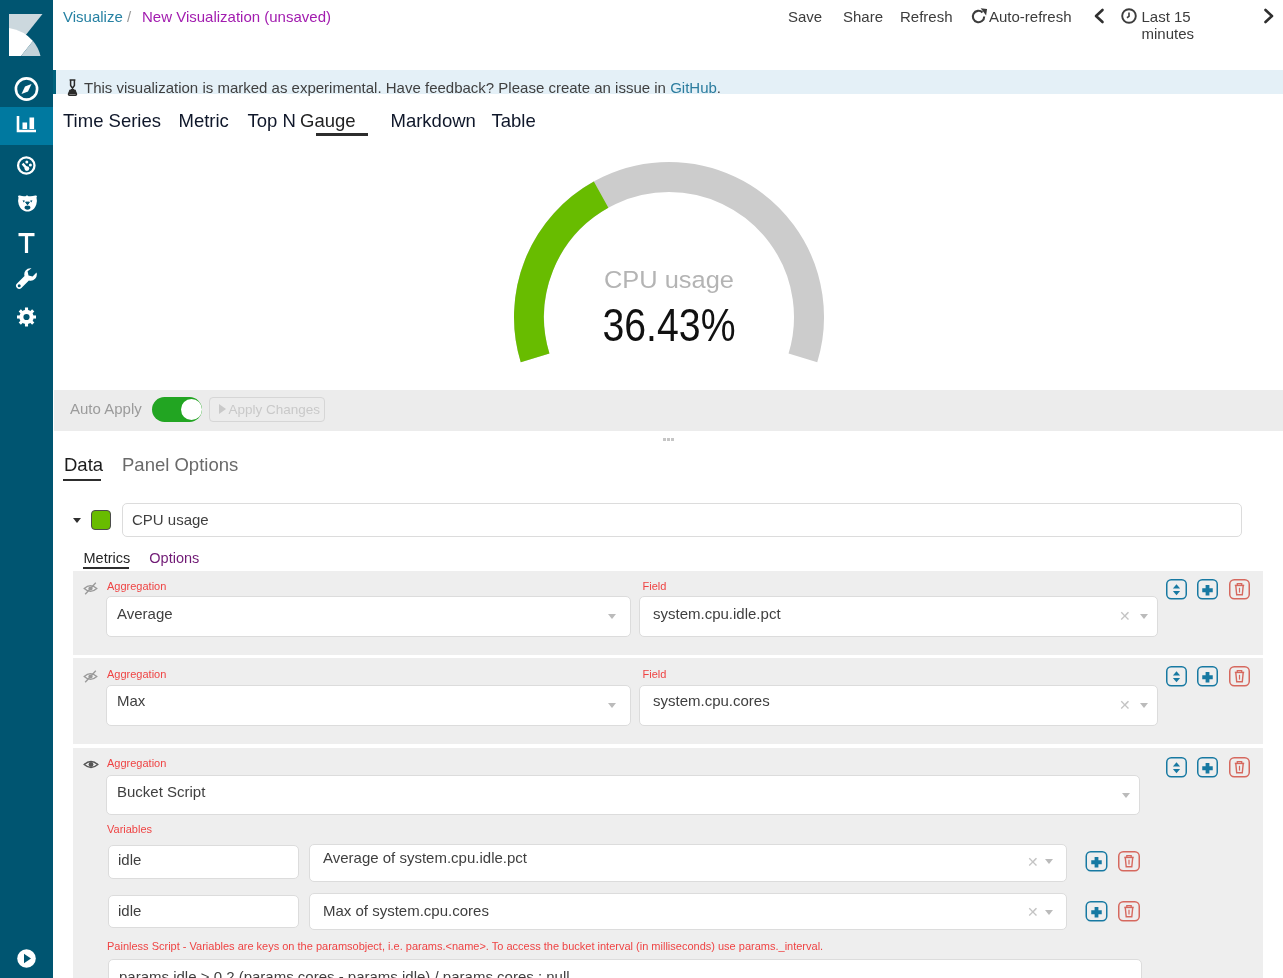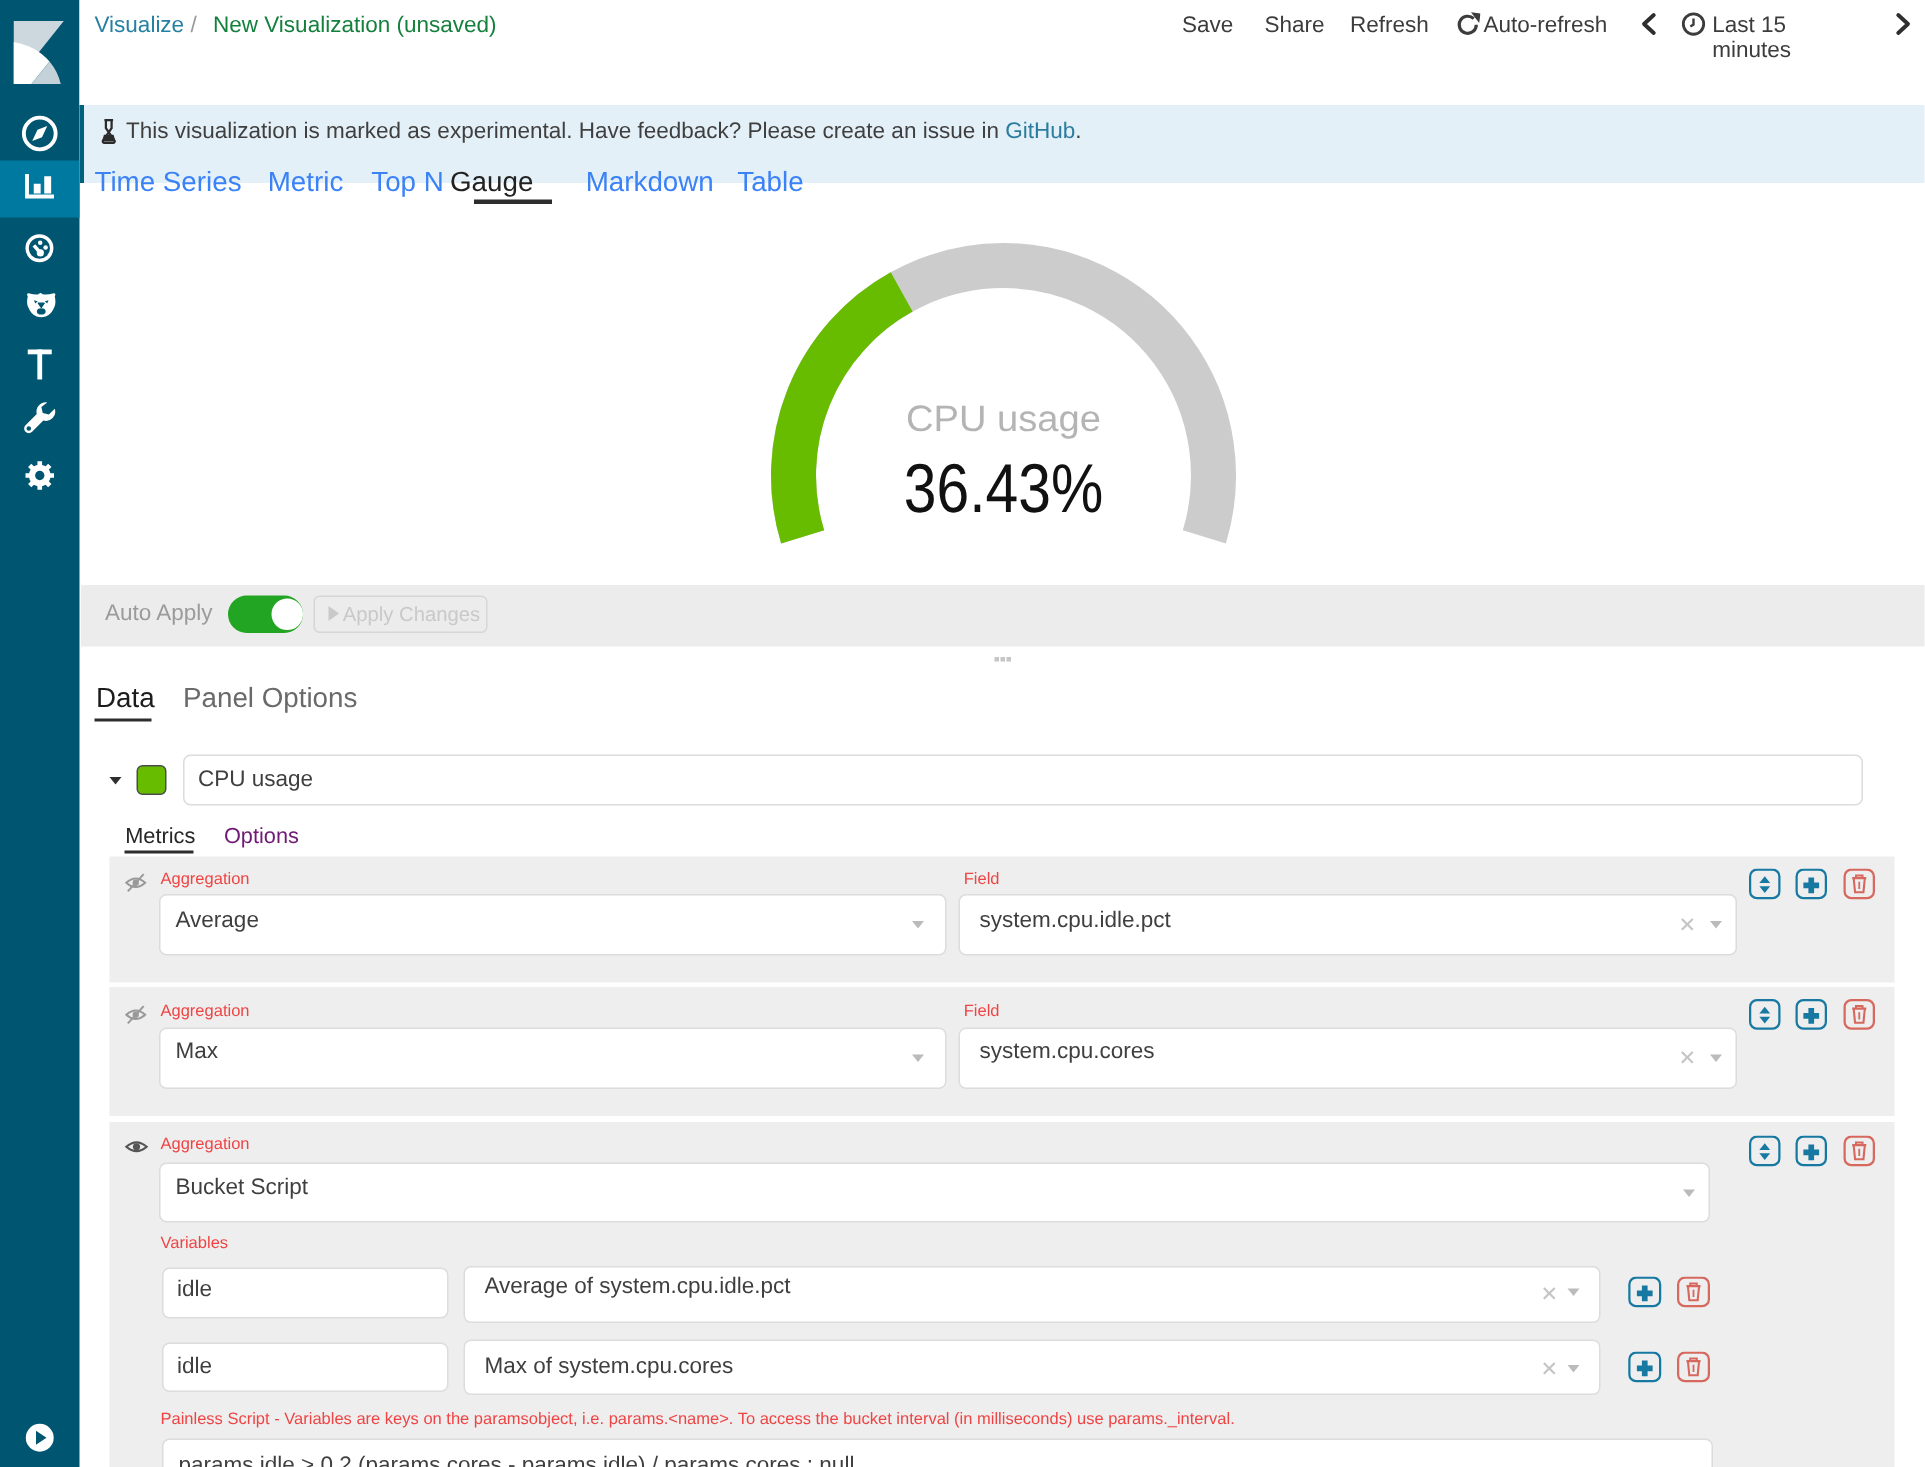--- a/index.html
+++ b/index.html
@@ -8,24 +8,24 @@
   .abs { position:absolute; }
   
   #sidebar { position:absolute; left:0; top:0; width:53px; height:978px; background:#005571; }
   #navActive { position:absolute; left:0; top:107px; width:53px; height:38px; background:#0079a0; }
   .navIcon { position:absolute; left:0; width:53px; text-align:center; }
   
   #header { position:absolute; left:53px; top:0; width:1092px; height:70px; background:#fff; }
   .crumb { position:absolute; top:8px; font-size:15px; }
   .action { position:absolute; top:8px; font-size:15px; color:#3c3c3c; }
   
-  #banner { position:absolute; left:53px; top:70px; width:1230px; height:52px;
+  #banner { position:absolute; left:53px; top:70px; width:1230px; height:24px;
      background:#e4f0f7; border-left:3px solid #00617c; }
   
-  .vtab { font-size:18.5px; color:#3b82f6; display:inline-block; }
+  .vtab { font-size:18.5px; color:#0f172a; display:inline-block; }
   
   #autobar { position:absolute; left:53.5px; top:389.8px; width:1229.5px; height:41.5px; background:#ececec; }
   
   .rowbg { position:absolute; left:73px; width:1190px; background:#eeeeee; }
   .ctl { position:absolute; background:#fff; border:1px solid #dcdcdc; border-radius:5px; }
   .ctltext { position:absolute; font-size:15px; color:#3f3f3f; }
   .lbl { position:absolute; font-size:11px; color:#ef4444; }
   .caret { position:absolute; width:0; height:0; border-left:4.5px solid transparent;
      border-right:4.5px solid transparent; border-top:5px solid #bbb; }
   .xmark { position:absolute; font-size:14px; color:#c4c4c4; }
@@ -93,21 +93,21 @@
   <circle cx="26.5" cy="12" r="3.1" fill="#005571"></circle>
 </svg>
 
 <svg class="abs navIcon" style="top:948px;" width="53" height="21" viewBox="0 0 53 21">
   <circle cx="26.5" cy="10.5" r="9.3" fill="#fff"></circle>
   <path d="M24 5.8 L31 10.5 L24 15.2 Z" fill="#005571"></path>
 </svg>
 <div id="header">
   <span class="crumb" style="left:10px;color:#2580a2;">Visualize</span>
   <span class="crumb" style="left:74px;color:#9a9a9a;">/</span>
-  <span class="crumb" style="left:89px;color:#15803d;text-align:right;">New Visualization (unsaved)</span>
+  <span class="crumb" style="left:89px;color:#a21caf;text-align:right;">New Visualization (unsaved)</span>
   <span class="action" style="left:735px;">Save</span>
   <span class="action" style="left:790px;">Share</span>
   <span class="action" style="left:847px;">Refresh</span>
   <span class="action" style="left:936px;">Auto-refresh</span>
   <span class="action" style="left:1088.5px;">Last 15 minutes</span>
   <svg class="abs" style="left:917px;top:8px;" width="17" height="17" viewBox="0 0 17 17">
     <path d="M14.2 8.5 a5.7 5.7 0 1 1 -1.7 -4.05" fill="none" stroke="#3c3c3c" stroke-width="2.1"></path>
     <polygon points="10.2,0.6 16.6,0.6 16.6,7.0" fill="#3c3c3c" transform="rotate(8 13.4 3.8)"></polygon>
   </svg>
   <svg class="abs" style="left:1039px;top:8px;" width="14" height="16" viewBox="0 0 14 16">

